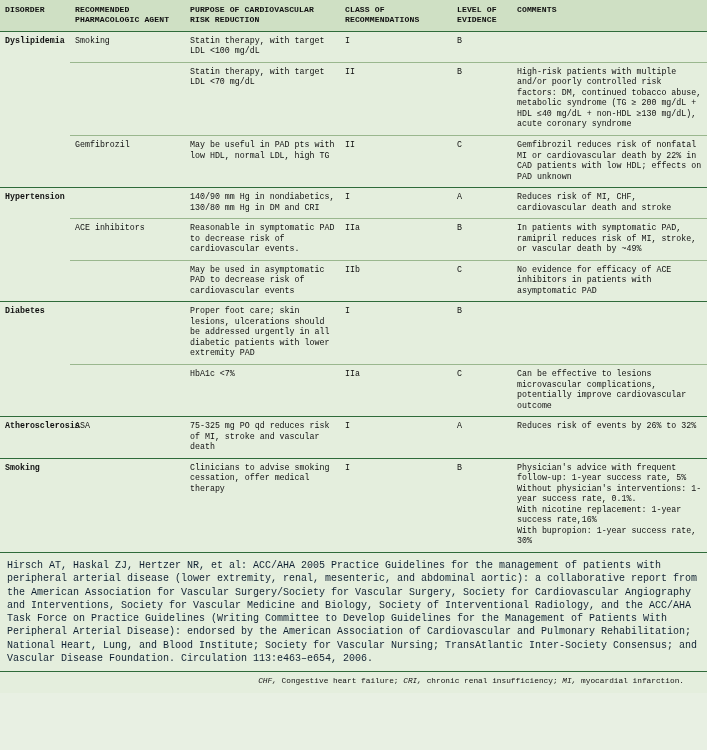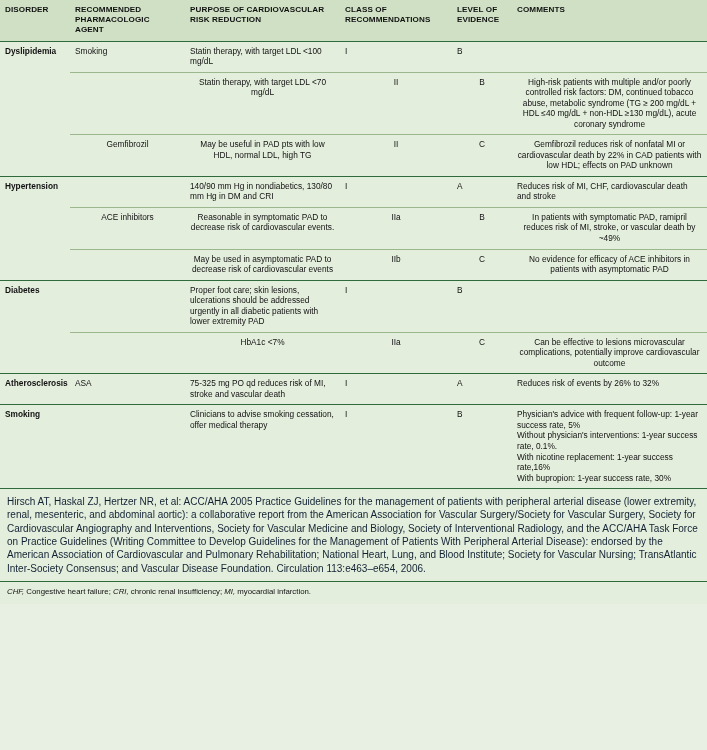--- a/index.html
+++ b/index.html
@@ -14,20 +14,21 @@
     font-size: 8.3px;
     color: #111;
     overflow: hidden;
   }
   .page {
     width: 707px;
     height: 558px;
     box-sizing: border-box;
     background: #e4eedd;
     position: relative;
+    font-family: Liberation Mono, monospace;
   }
   table.risk {
     width: 707px;
     border-collapse: collapse;
     table-layout: fixed;
   }
   table.risk col.c0 { width: 70px; }
   table.risk col.c1 { width: 115px; }
   table.risk col.c2 { width: 155px; }
   table.risk col.c3 { width: 112px; }
@@ -51,40 +52,40 @@
     padding: 4px 5px 5px 5px;
     line-height: 1.27;
     font-size: 8.3px;
     background: #e4eedd;
   }
   tr.grouprow > td {
     border-top: 1.4px solid #2f6b3a;
   }
   tr.subrow > td.sep {
     border-top: 0.7px solid #9ab78e;
-    text-align: center;
   }
   td.disorder {
     font-weight: bold;
     margin-top: 35px;
   }
   td.agent { }
   .refs {
     padding: 6px 7px 6px 7px;
     font-size: 10px;
     line-height: 1.33;
     color: #123;
     background: #e4eedd;
     border-top: 1.4px solid #2f6b3a;
   }
   .footnote {
-    padding: 5px 7px 8px 7px;
+    padding: 5px 23px 8px 7px;
     font-size: 7.8px;
     background: #e4eedd;
     border-top: 1.2px solid #2f6b3a;
+    text-align: right;
   }
   .footnote i { font-style: italic; }
 </style>
 </head>
 <body>
 
 <div class="page">
   <table class="risk">
     <colgroup>
       <col class="c0">

